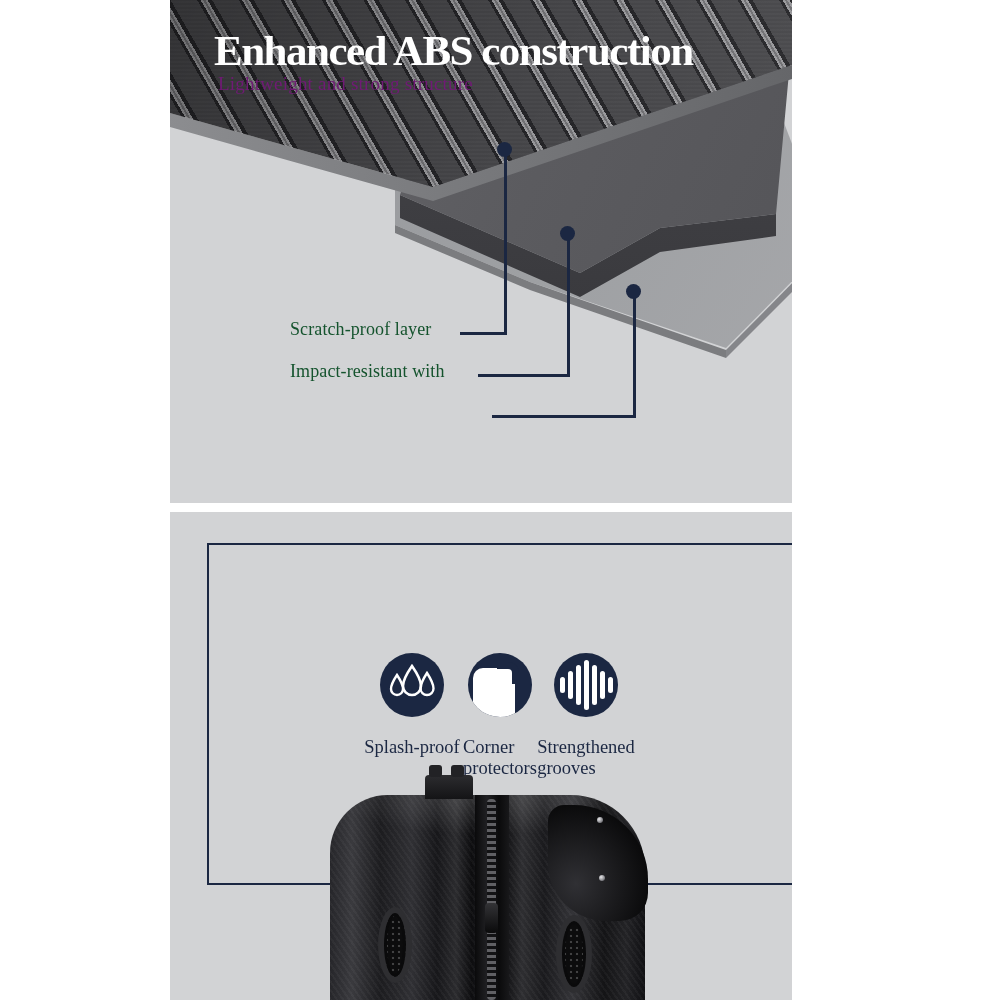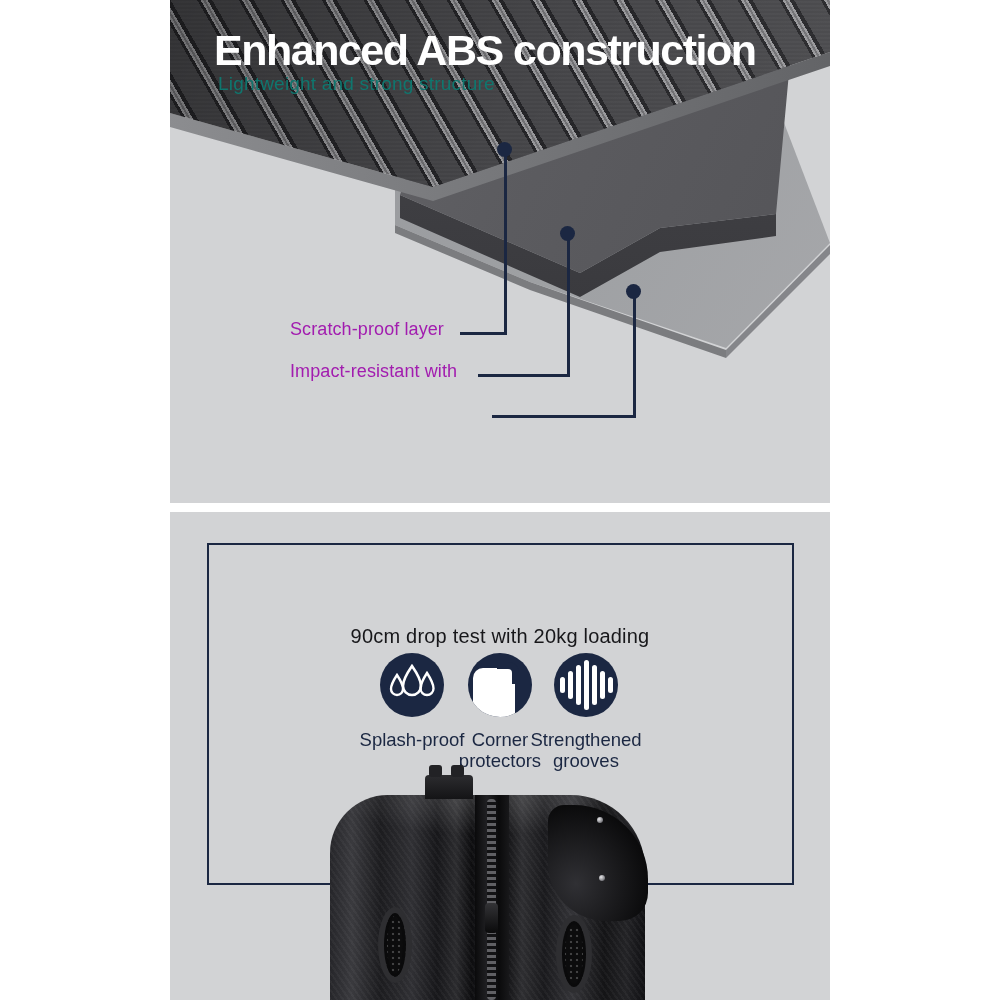--- a/index.html
+++ b/index.html
@@ -1,17 +1,17 @@
 <!DOCTYPE html>
 <html><head>
 <meta charset="utf-8">
 <style>
   html,body{margin:0;padding:0;background:#ffffff;}
-  .page{position:relative;width:1000px;height:1000px;background:#ffffff;overflow:hidden;
-        font-family:Liberation Sans, sans-serif;}
+  .page{position:relative;width:792px;height:1000px;background:#ffffff;overflow:hidden;
+        font-family:Liberation Serif, serif;}
   .section{position:absolute;left:170px;width:660px;background:#d2d3d5;overflow:hidden;}
   #abs-section{top:0;height:503px;}
   #tough-section{top:512px;height:488px;}
   .abs-layer{position:absolute;inset:0;}
 
   
   .core-sheet{clip-path:polygon(225px 225px,360px 282px,556px 348px,660px 243px,590px 60px,225px 60px);
     background:linear-gradient(120deg,#95969a 0%,#9ea0a3 55%,#a8a9ac 100%);}
   .core-edge-left{clip-path:polygon(225px 225px,360px 282px,556px 350px,556px 358px,360px 290px,225px 233px);
     background:#7b7c7f;}
@@ -25,44 +25,44 @@
     background:linear-gradient(100deg,#8d8e91,#5e5f62);}
   .texture-panel{clip-path:polygon(0 0,660px 0,660px 52px,263px 187px,0 113px);
     background:
       repeating-linear-gradient(0deg,rgba(255,255,255,.02) 0 2px,rgba(0,0,0,.02) 2px 4px),
       repeating-linear-gradient(60deg,#454548 0 23px,#232326 23px 26px,#97979a 26px 28px,#6f6f72 28px 30px,#97979a 30px 32px,#232326 32px 36px);}
   .texture-shade{clip-path:polygon(0 0,660px 0,660px 52px,263px 187px,0 113px);
     background:linear-gradient(115deg,rgba(0,0,0,.28),rgba(0,0,0,0) 45%,rgba(255,255,255,.05) 80%);}
 
   .abs-title{position:absolute;left:44px;top:26px;margin:0;color:#ffffff;
     font-size:43px;font-weight:bold;letter-spacing:-1.5px;white-space:nowrap;}
-  .abs-subtitle{position:absolute;left:48px;top:73px;margin:0;color:#0f766e;
+  .abs-subtitle{position:absolute;left:48px;top:73px;margin:0;color:#701a75;
     font-size:19px;letter-spacing:.2px;white-space:nowrap;}
 
   .connector{position:absolute;border-right:3px solid #1b2742;border-bottom:3px solid #1b2742;}
   #conn-1{left:290px;top:149px;width:44px;height:183px;}
   #conn-2{left:308px;top:233px;width:89px;height:141px;}
   #conn-3{left:322px;top:291px;width:141px;height:124px;}
   .dot{position:absolute;width:15px;height:15px;border-radius:50%;background:#1b2742;}
   #dot-1{left:327px;top:142px;} #dot-2{left:390px;top:226px;} #dot-3{left:456px;top:284px;}
-  .layer-label{position:absolute;left:120px;margin:0;color:#a21caf;font-size:18px;letter-spacing:.1px;white-space:nowrap;}
+  .layer-label{position:absolute;left:120px;margin:0;color:#14532d;font-size:18px;letter-spacing:.1px;white-space:nowrap;}
   #layer-label-1{top:319px;} #layer-label-2{top:361px;} #layer-label-3{top:402px;}
 
   
   .frame{position:absolute;left:37px;top:31px;width:583px;height:338px;border:2px solid #1b2742;}
   .tough-title{position:absolute;left:0;right:0;top:50px;margin:0;text-align:center;color:#0e0e10;
     font-size:46px;font-weight:bold;letter-spacing:-1px;}
   .tough-subtitle{position:absolute;left:0;right:0;top:113px;margin:0;text-align:center;color:#17171a;
     font-size:20px;letter-spacing:.2px;}
 
   .feature{position:absolute;top:141px;width:136px;display:flex;flex-direction:column;align-items:center;
     transform:translateX(-50%);}
   #feature-1{left:242px;} #feature-2{left:330px;} #feature-3{left:416px;}
   .feature-circle{position:relative;width:64px;height:64px;border-radius:50%;background:#1b2742;overflow:hidden;flex:0 0 auto;}
-  .feature-label{margin-top:12px;text-align:center;color:#1b2742;font-size:18.5px;line-height:21px;}
+  .feature-label{margin-top:20px;text-align:left;color:#1b2742;font-size:18.5px;line-height:21px;}
   .feature-label span{display:block;}
 
   
   .cp-sheet{position:absolute;left:5px;top:15px;width:42px;height:52px;background:#ffffff;
     border-radius:10px 6px 4px 4px;}
   .cp-bracket{position:absolute;left:29px;top:9px;width:22px;height:22px;box-sizing:border-box;
     border-top:7px solid #1b2742;border-right:7px solid #1b2742;border-top-right-radius:11px;}
   
   .grooves{position:absolute;inset:0;display:flex;align-items:center;justify-content:center;gap:3px;}
   .grooves i{display:block;width:5px;border-radius:3px;background:#ffffff;}
@@ -122,21 +122,20 @@
     <div class="dot" id="dot-2"></div>
     <div class="dot" id="dot-3"></div>
 
     <p class="layer-label" id="layer-label-1">Scratch-proof layer</p>
     <p class="layer-label" id="layer-label-2">Impact-resistant with</p>
   </section>
 
   <section class="section" id="tough-section">
     <div class="frame"></div>
 
-    <p class="tough-subtitle">90cm drop test with 20kg loading</p>
 
     <div class="feature" id="feature-1">
       <div class="feature-circle">
         <svg width="64" height="64" viewBox="0 0 64 64">
           <path d="M17 22 C17 22 11 31 11 36 a6 6 0 0 0 12 0 C23 31 17 22 17 22 Z" fill="none" stroke="#ffffff" stroke-width="2.4"></path>
           <path d="M32 13 C32 13 23 26 23 33 a9 9 0 0 0 18 0 C41 26 32 13 32 13 Z" fill="none" stroke="#ffffff" stroke-width="2.6"></path>
           <path d="M47 20 C47 20 40.5 30 40.5 35.5 a6.5 6.5 0 0 0 13 0 C53.5 30 47 20 47 20 Z" fill="none" stroke="#ffffff" stroke-width="2.4"></path>
         </svg>
       </div>
       <div class="feature-label">

